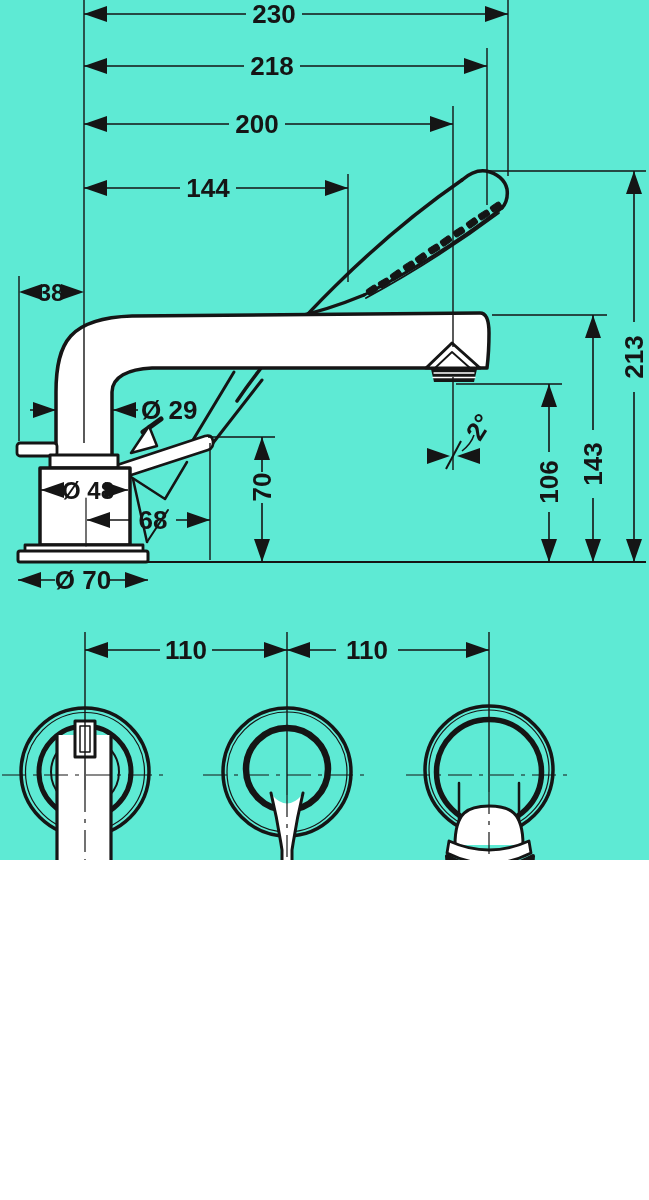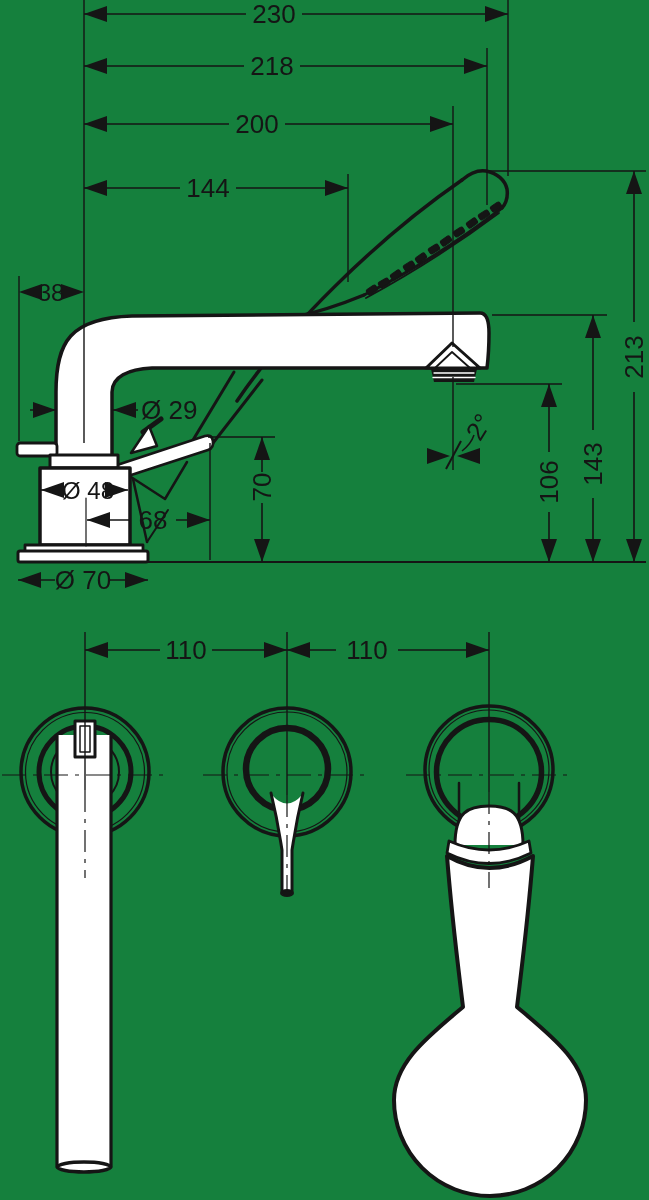--- a/index.html
+++ b/index.html
@@ -1,16 +1,16 @@
 <!DOCTYPE html>
 <html><head>
 <meta charset="utf-8">
 <style>
   html,body{margin:0;padding:0;background:#fff;}
-  .sheet{position:relative;width:649px;height:1200px;background:#15803d;overflow:hidden;}
+  .sheet{position:relative;width:649px;height:860px;background:#5eead4;overflow:hidden;font-weight:bold;}
   svg{display:block;}
   text{font-family:"Liberation Sans","DejaVu Sans",sans-serif;fill:#151515;}
   .dim{font-size:26px;}
   .dim-sm{font-size:24px;}
 </style>
 </head>
 <body>
 
 <div class="sheet">
 <svg width="649" height="1200" viewBox="0 0 649 1200">

